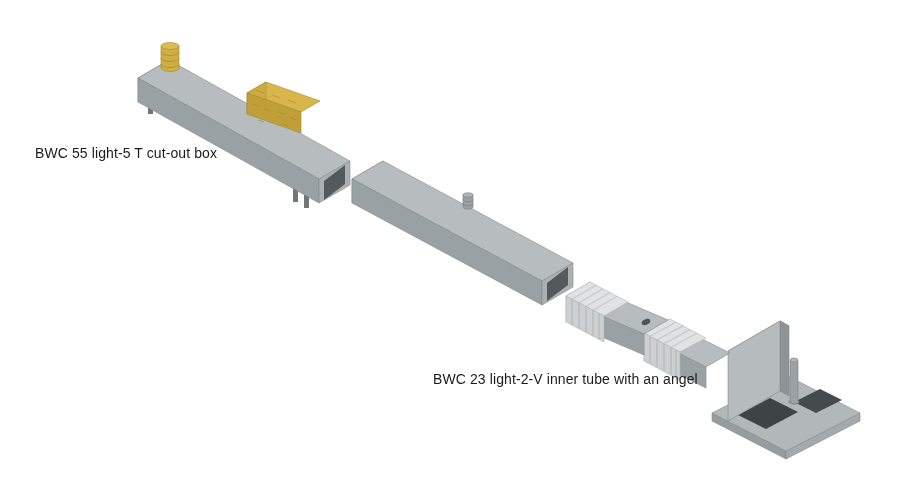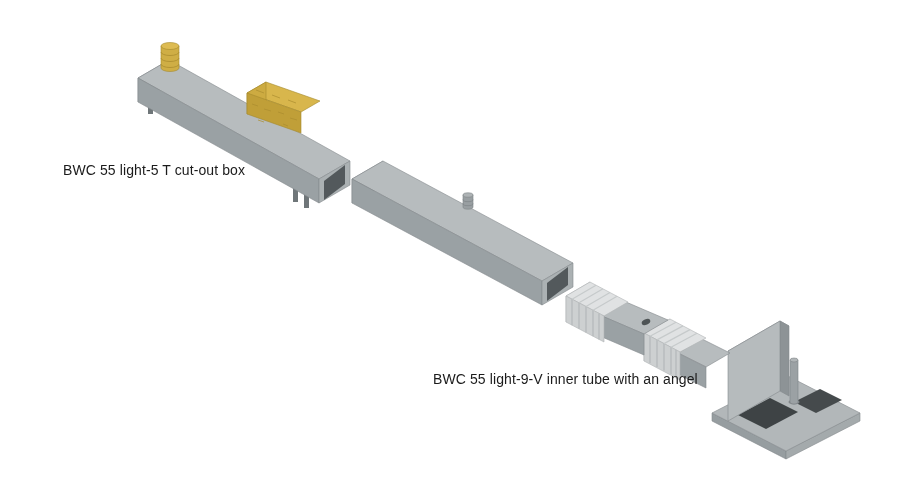--- a/index.html
+++ b/index.html
@@ -11,21 +11,21 @@
     font-family:"Liberation Sans", sans-serif;
   }
   .stage svg{position:absolute;left:0;top:0;}
   .part-label{
     position:absolute;
     font-size:14px;
     color:#1b1b1b;
     letter-spacing:0.1px;
     white-space:nowrap;
   }
-  .label-1{left:35px;top:162px;margin-left:28px;}
+  .label-1{left:35px;top:145px;}
   .label-2{left:276px;top:258px;}
   .label-3{left:433px;top:371px;}
 </style>
 </head>
 <body>
 
 <div class="stage">
 
   <svg width="900" height="500" viewBox="0 0 900 500">
 
@@ -116,14 +116,14 @@
         <polygon points="566,296 590,282 590,308 566,322" fill="#d7dadb" stroke="#b0b4b6" stroke-width="0.6"></polygon>
         <polygon points="566,296 590,282 628,302 604,316" fill="#e0e2e3" stroke="#b0b4b6" stroke-width="0.6"></polygon>
         <polygon points="566,296 604,316 604,342 566,322" fill="#cdd0d1" stroke="#b0b4b6" stroke-width="0.6"></polygon>
         <path d="M572,299.2 l0,26 M579,302.8 l0,26 M586,306.5 l0,26 M593,310.2 l0,26 M599,313.4 l0,26" stroke="#b4b8ba" stroke-width="1.2" fill="none"></path>
         <path d="M572,299.2 L596,285.2 M579,302.8 L603,288.8 M586,306.5 L610,292.5 M593,310.2 L617,296.2" stroke="#c6cacb" stroke-width="1.2" fill="none"></path>
       </g>
     </g>
   </svg>
 
   <div class="part-label label-1">BWC 55 light-5 T cut-out box</div>
-  <div class="part-label label-3">BWC 55 light-9-V inner tube with an angel</div>
+  <div class="part-label label-3">BWC 23 light-2-V inner tube with an angel</div>
 </div>
 
 </body></html>

